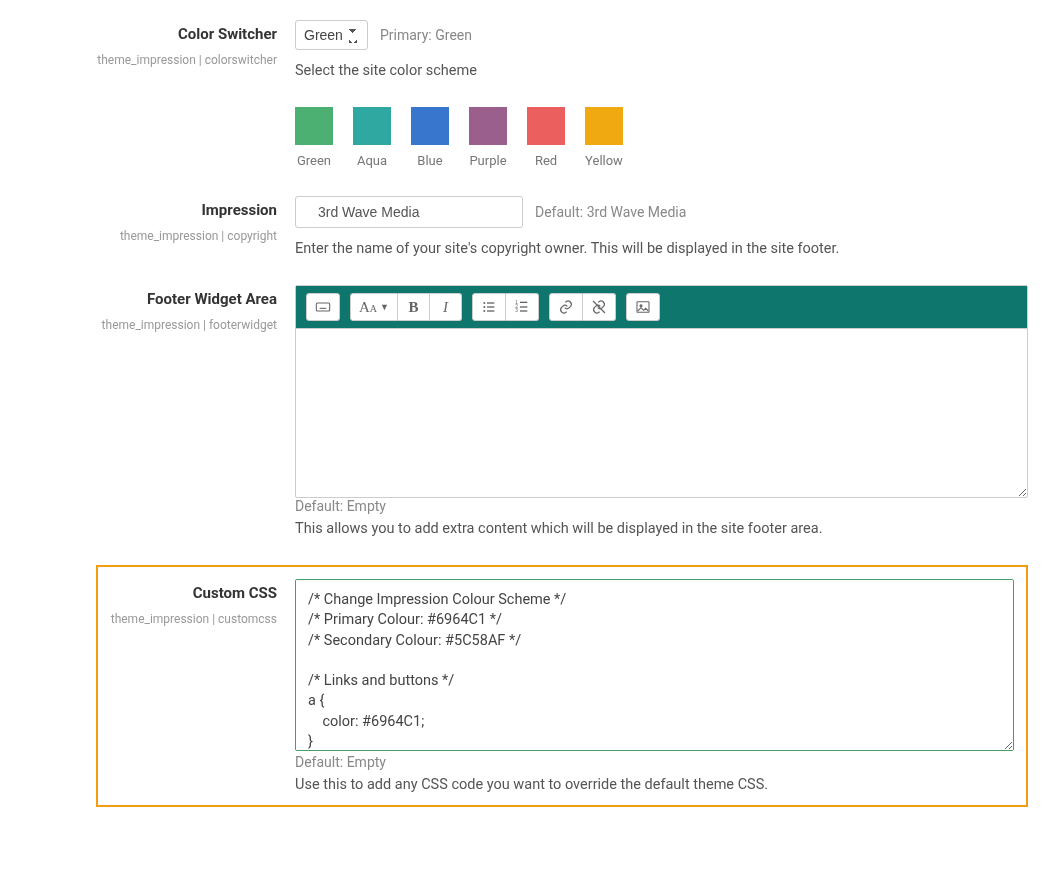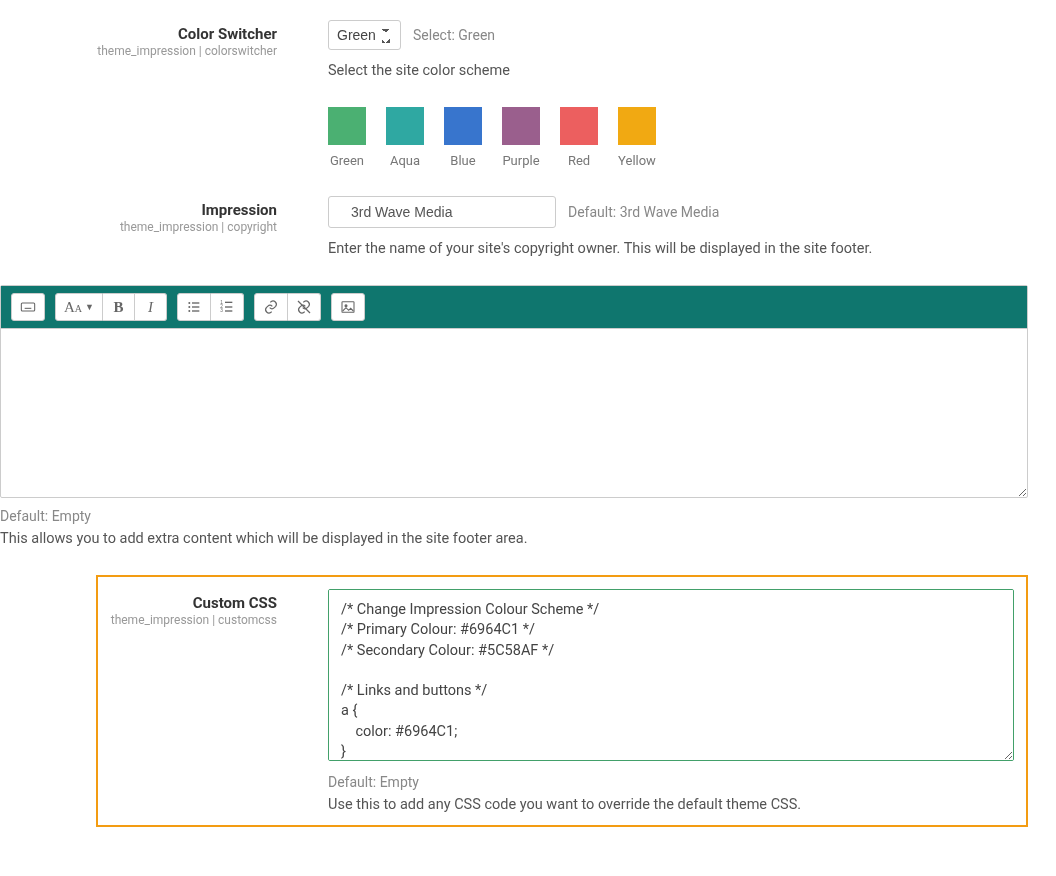--- a/index.html
+++ b/index.html
@@ -8,21 +8,20 @@
     padding: 20px 28px 20px 0;
     font-family: -apple-system, BlinkMacSystemFont, "Segoe UI", Roboto, Helvetica, Arial, sans-serif;
     font-size: 14px;
     color: #444;
     background: #fff;
     width: 1056px;
   }
   .row {
     display: flex;
     margin-bottom: 28px;
-    gap: 33px;
   }
   .row.highlight {
     border: 2px solid #f39c12;
     margin-left: 96px;
     padding: 12px 12px 12px 0;
   }
   .labelcol {
     width: 295px;
     flex: 0 0 295px;
     text-align: right;
@@ -34,21 +33,21 @@
     flex: 0 0 197px;
   }
   .labelcol .title {
     font-weight: 700;
     color: #333;
     font-size: 15px;
   }
   .labelcol .sub {
     font-size: 12px;
     color: #999;
-    margin-top: 1px;
+    margin-top: 10px;
   }
   .fieldcol {
     flex: 1;
     min-width: 0;
   }
   .inline {
     display: flex;
     align-items: center;
     gap: 12px;
   }
@@ -154,39 +153,39 @@
     border: 1px solid #42a06a;
     border-radius: 2px;
     padding: 10px 12px;
     font-family: inherit;
     font-size: 14.5px;
     line-height: 1.4;
     color: #444;
     resize: both;
     outline: none;
   }
-  .section-default { color:#888; font-size:14px; margin-top:10px; }
+  .section-default { color:#888; font-size:14px; }
 
   
   svg { width: 16px; height: 16px; display:block; }
 </style>
 </head>
 <body>
 
 <div class="row">
   <div class="labelcol">
     <div class="title">Color Switcher</div>
     <div class="sub">theme_impression | colorswitcher</div>
   </div>
   <div class="fieldcol">
     <div class="inline">
       <select>
         <option>Green</option>
       </select>
-      <span class="default-text">Select: Green</span>
+      <span class="default-text">Primary: Green</span>
     </div>
     <div class="help-text">Select the site color scheme</div>
     <div class="swatches">
         <div class="swatch">
           <div class="chip" style="background:#4bb072"></div>
           <div class="name">Green</div>
         </div>
         <div class="swatch">
           <div class="chip" style="background:#2fa8a2"></div>
           <div class="name">Aqua</div>
@@ -219,20 +218,24 @@
   <div class="fieldcol">
     <div class="inline">
       <input type="text" value="3rd Wave Media" style="">
       <span class="default-text">Default: 3rd Wave Media</span>
     </div>
     <div class="help-text">Enter the name of your site's copyright owner. This will be displayed in the site footer.</div>
   </div>
 </div>
 
 <div class="row">
+  <div class="labelcol">
+    <div class="title">Footer Widget Area</div>
+    <div class="sub">theme_impression | footerwidget</div>
+  </div>
   <div class="fieldcol">
     <div class="editor">
       <div class="editor-toolbar">
 
         <div class="btn-group">
           <button class="ed-btn">
             <svg viewBox="0 0 24 24" fill="none" stroke="#666" stroke-width="1.6">
               <rect x="2" y="6" width="20" height="12" rx="1.5"></rect>
               <line x1="6" y1="10" x2="6" y2="10"></line>
                 <line x1="10" y1="10" x2="10" y2="10"></line>

